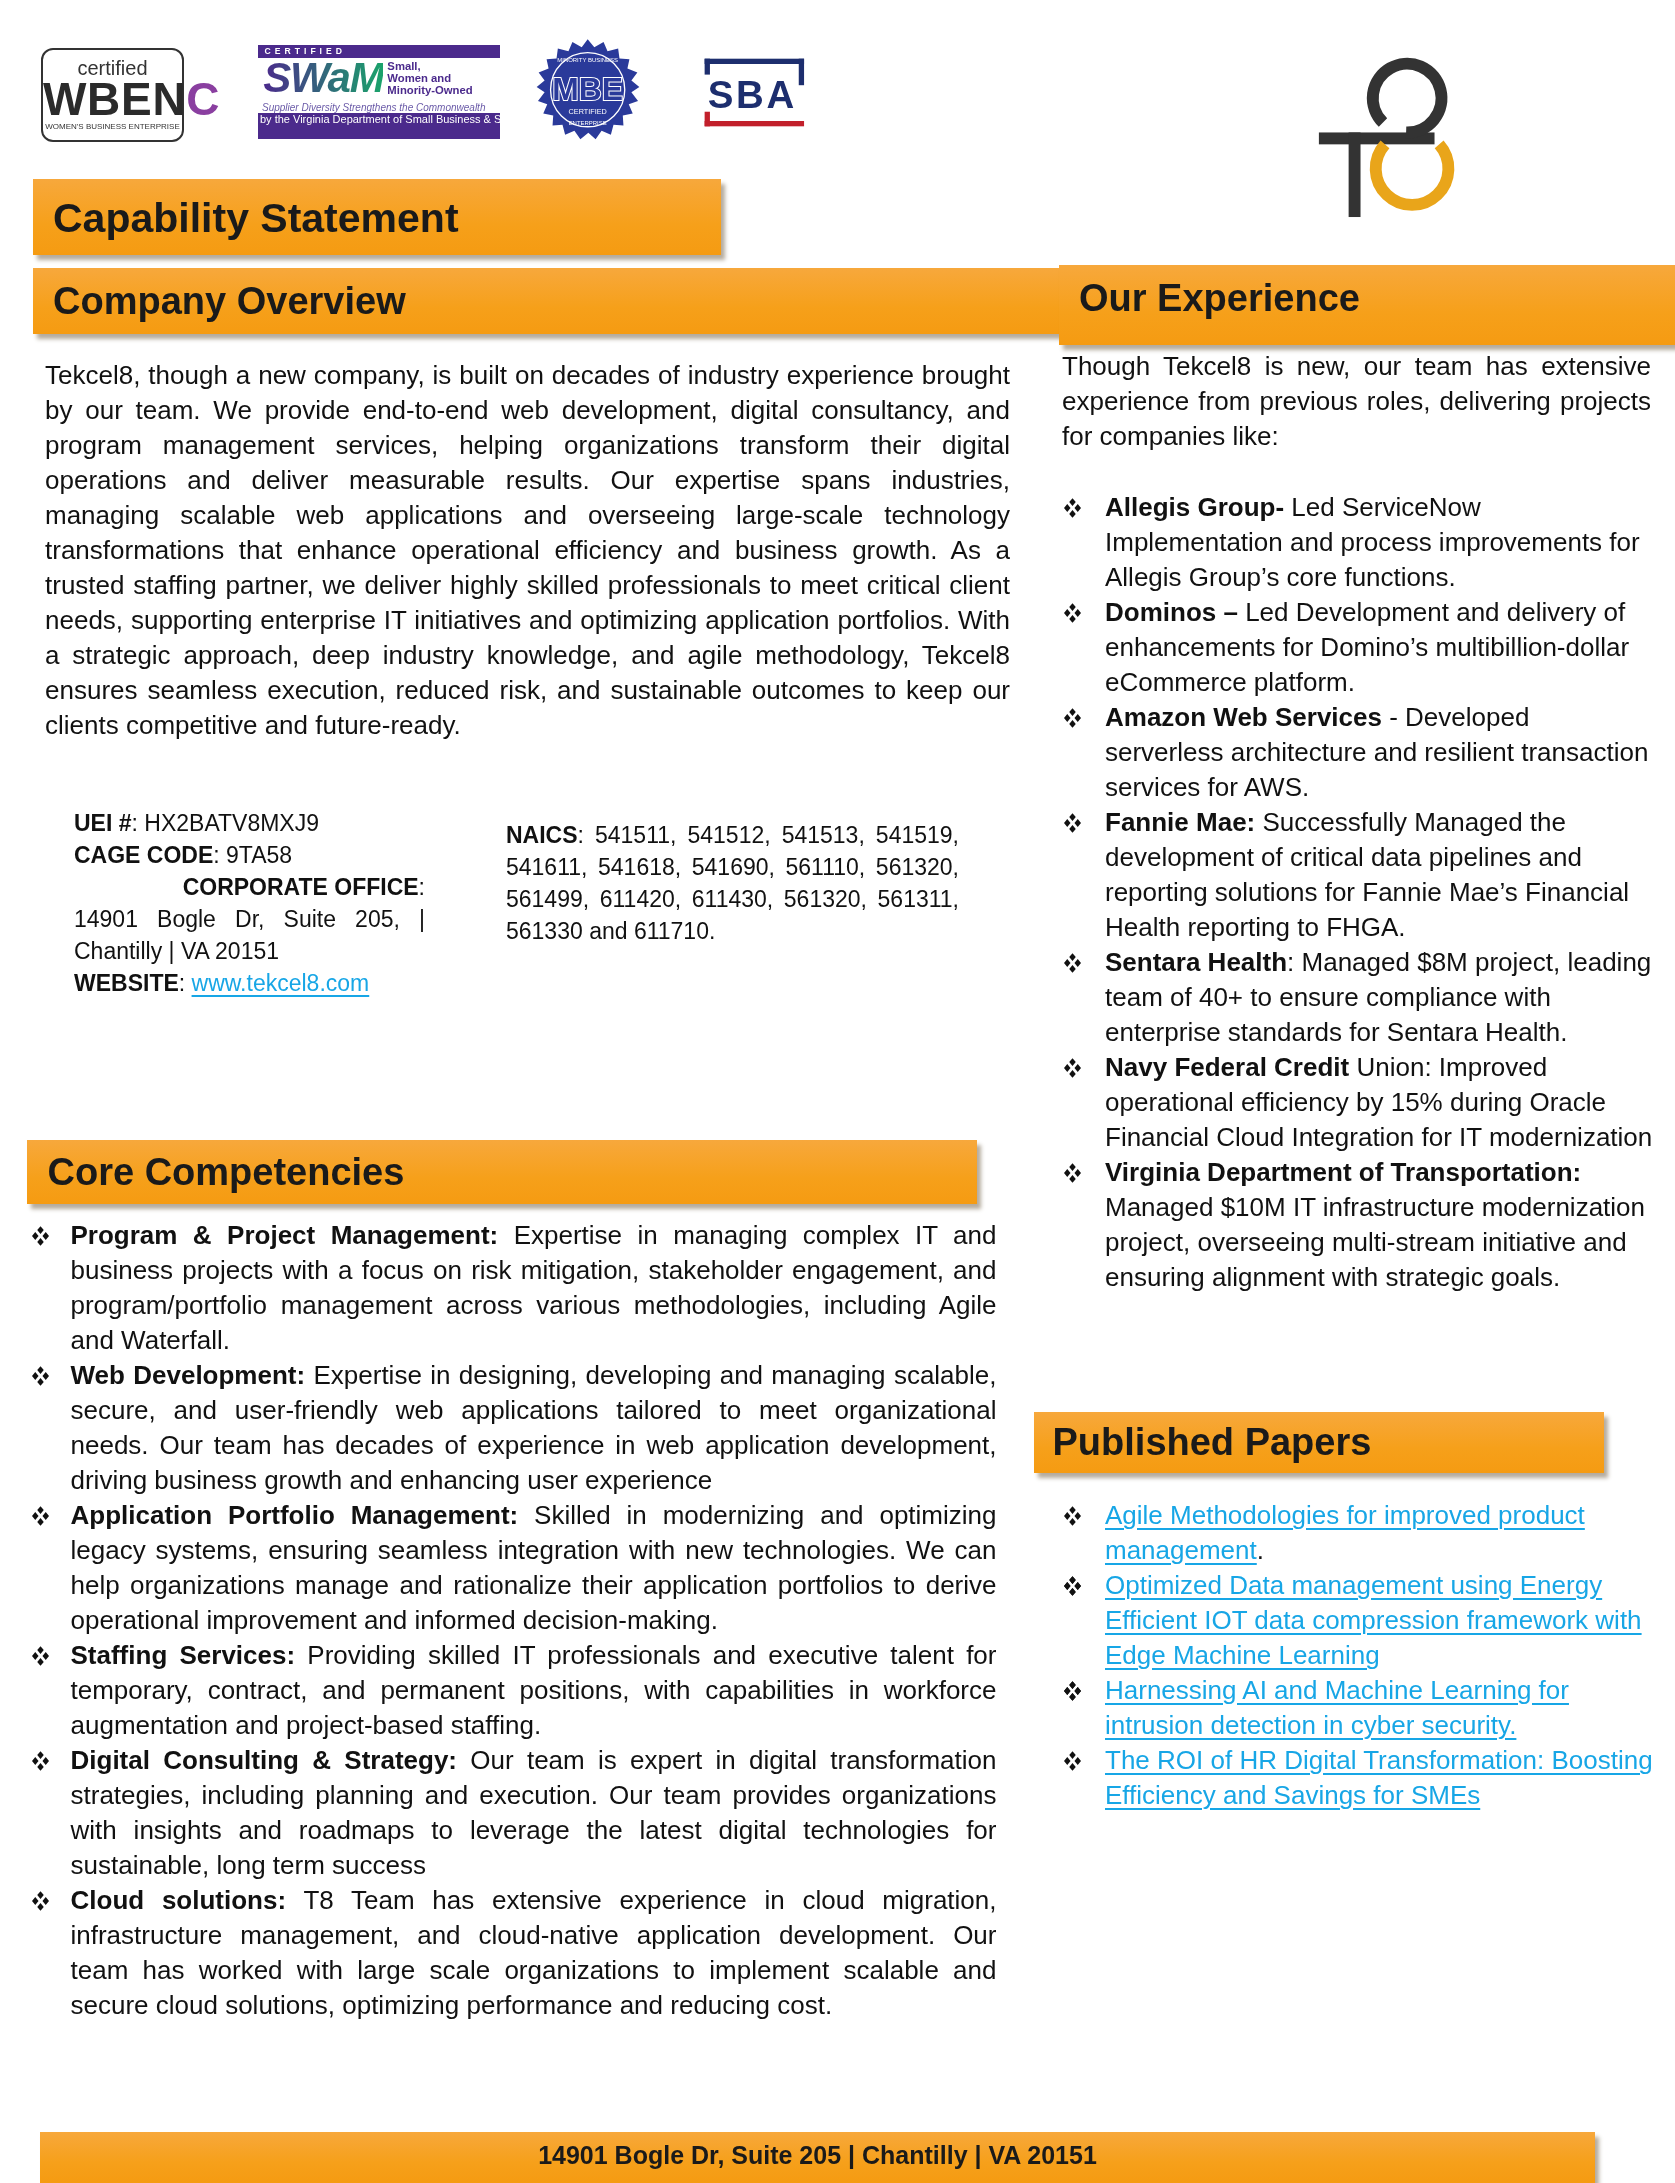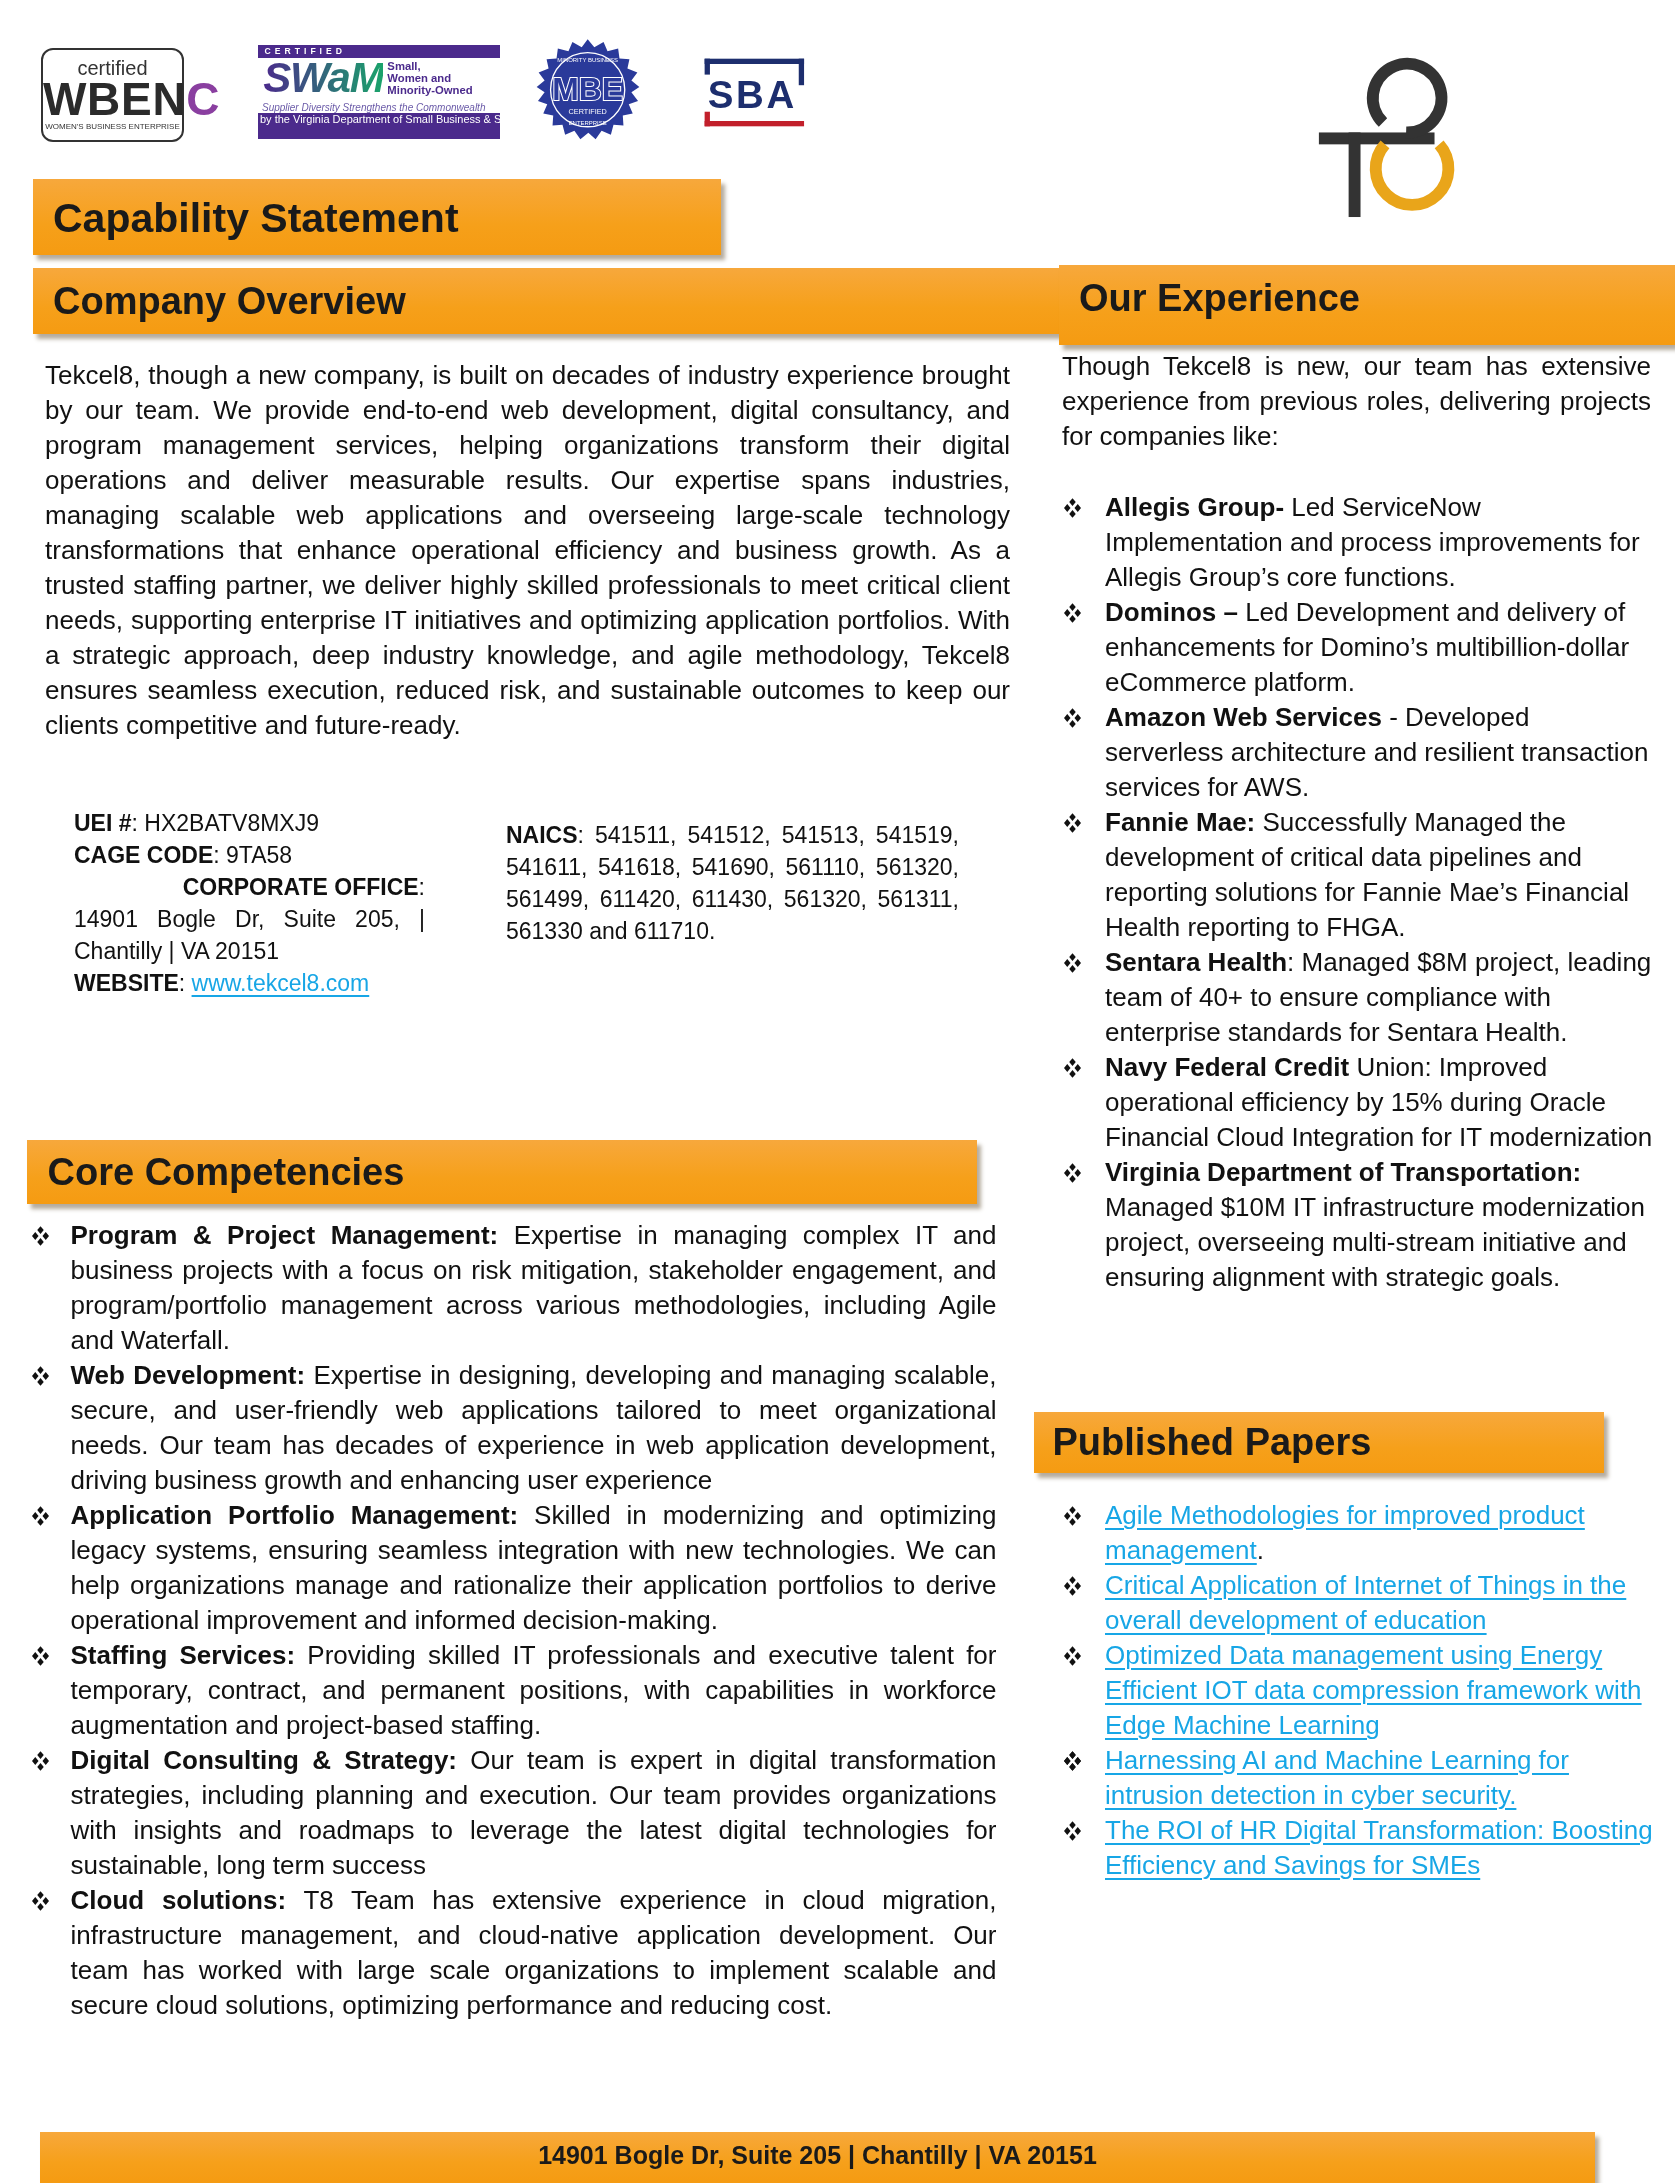--- a/index.html
+++ b/index.html
@@ -161,21 +161,21 @@
 <div class="bar" style="left:1034px; top:1412px; width:570px; height:61px;">
   <div class="title" style="top:9.3px; left:18.5px;">Published Papers</div>
 </div>
 
 <ul class="abs bullets left" style="left:1059px; top:1498px; width:596px;">
   <li><span class="mk"><svg viewBox="0 0 26 30">
           <path d="M13 0 L18 6 L13 12 L8 6Z M5 9 L10 15 L5 21 L0 15Z M21 9 L26 15 L21 21 L16 15Z M13 18 L18 24 L13 30 L8 24Z" fill="#111"></path>
         </svg></span><a class="link">Agile Methodologies for improved product management</a><span>.</span></li>
   <li><span class="mk"><svg viewBox="0 0 26 30">
           <path d="M13 0 L18 6 L13 12 L8 6Z M5 9 L10 15 L5 21 L0 15Z M21 9 L26 15 L21 21 L16 15Z M13 18 L18 24 L13 30 L8 24Z" fill="#111"></path>
-        </svg></span><a class="link">Critical Application of Internet of Things in the overall development of education</a></li>
+        </svg></span></li>
   <li><span class="mk"><svg viewBox="0 0 26 30">
           <path d="M13 0 L18 6 L13 12 L8 6Z M5 9 L10 15 L5 21 L0 15Z M21 9 L26 15 L21 21 L16 15Z M13 18 L18 24 L13 30 L8 24Z" fill="#111"></path>
         </svg></span><a class="link">Optimized Data management using Energy Efficient IOT data compression framework with Edge Machine Learning</a></li>
   <li><span class="mk"><svg viewBox="0 0 26 30">
           <path d="M13 0 L18 6 L13 12 L8 6Z M5 9 L10 15 L5 21 L0 15Z M21 9 L26 15 L21 21 L16 15Z M13 18 L18 24 L13 30 L8 24Z" fill="#111"></path>
         </svg></span></li>
   <li><span class="mk"><svg viewBox="0 0 26 30">
           <path d="M13 0 L18 6 L13 12 L8 6Z M5 9 L10 15 L5 21 L0 15Z M21 9 L26 15 L21 21 L16 15Z M13 18 L18 24 L13 30 L8 24Z" fill="#111"></path>
         </svg></span><a class="link">Harnessing AI and Machine Learning for intrusion detection in cyber security.</a></li>
   <li><span class="mk"><svg viewBox="0 0 26 30">

